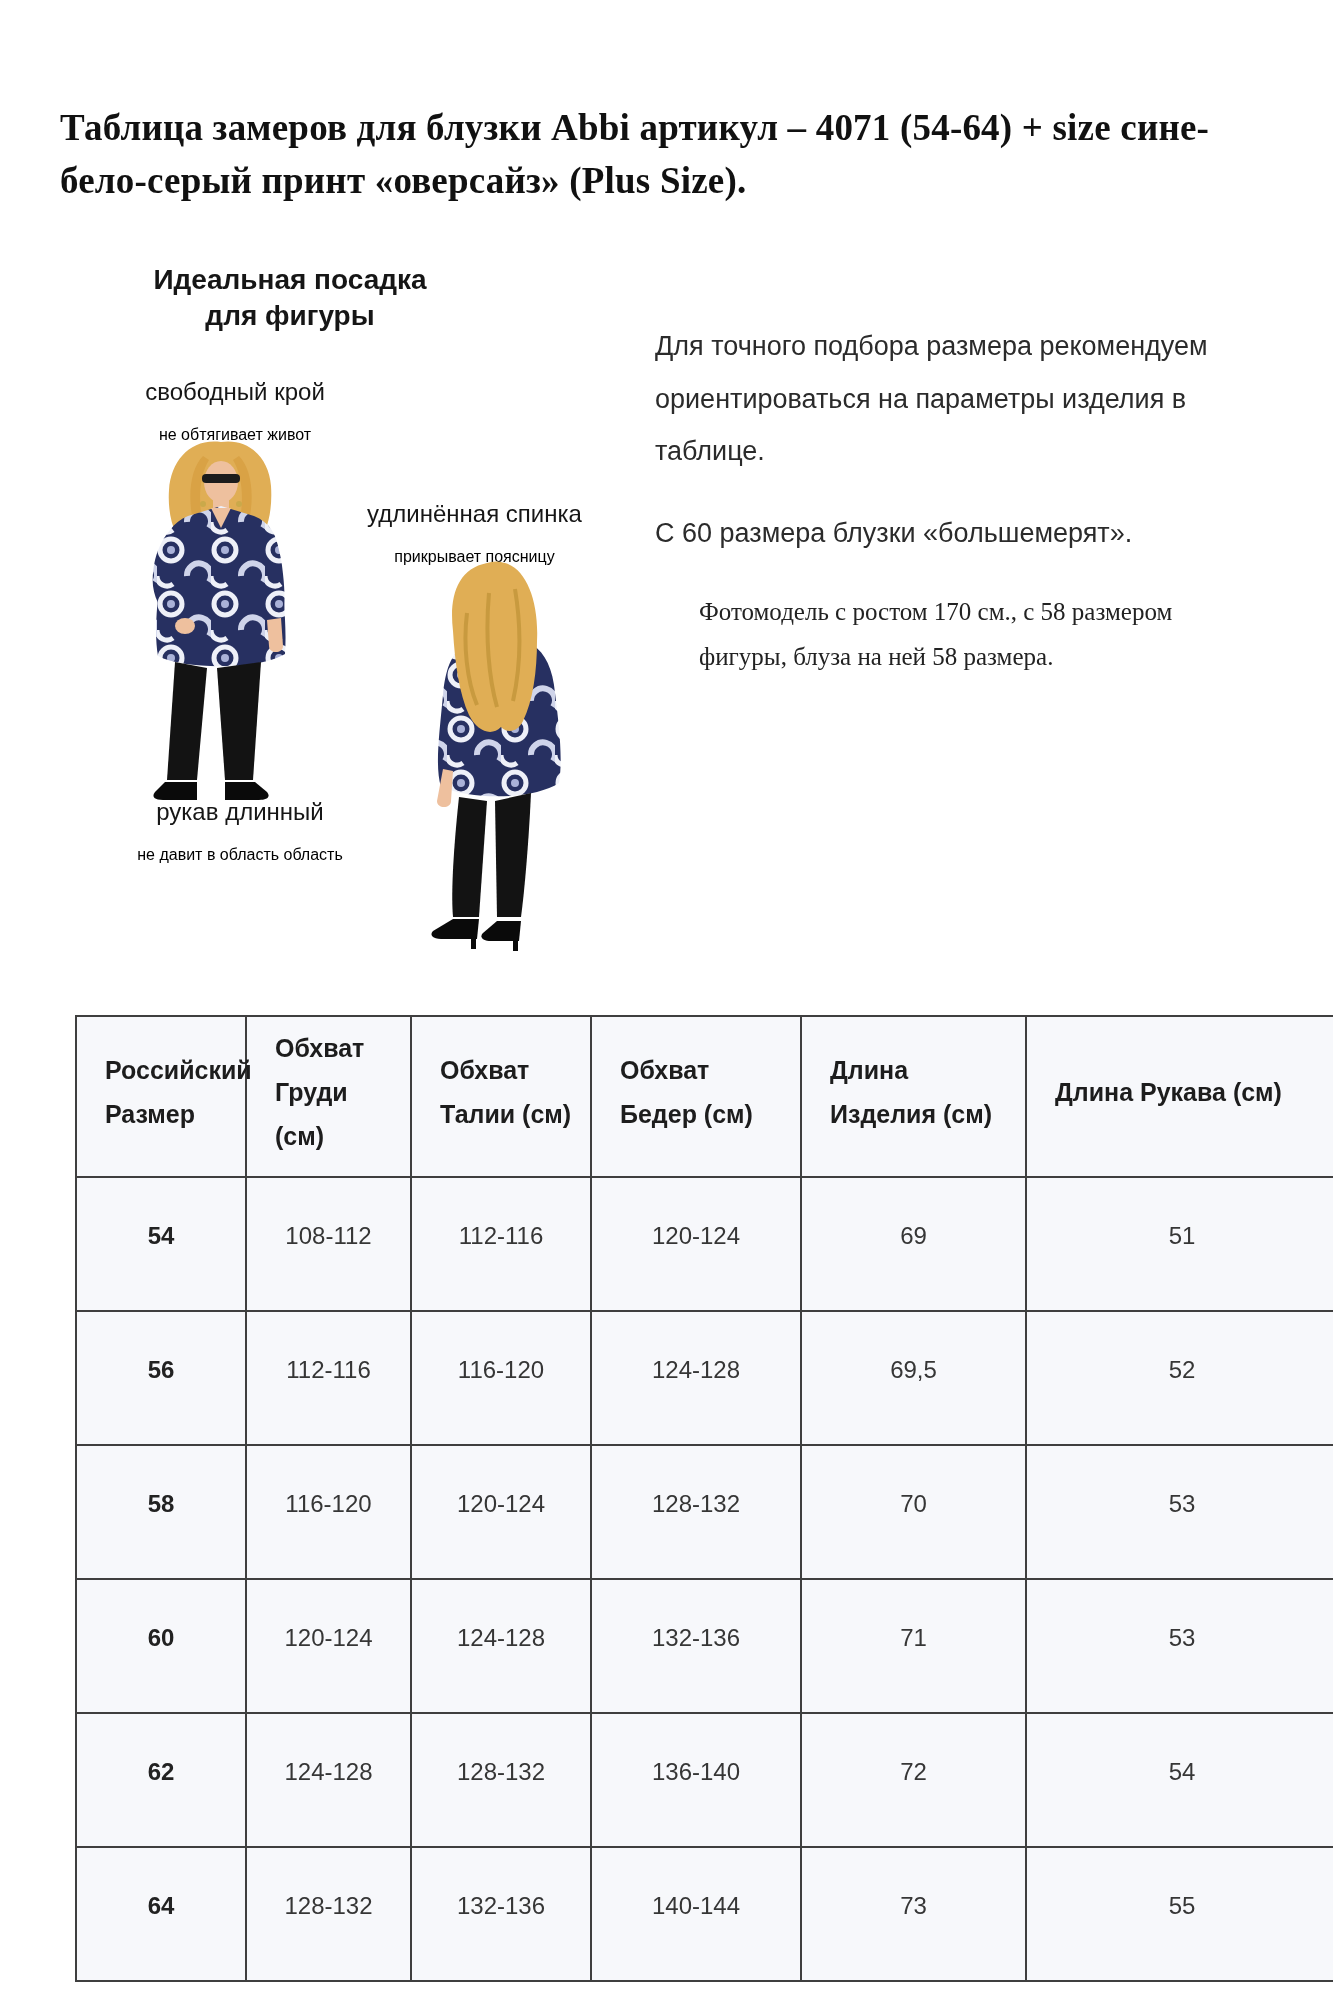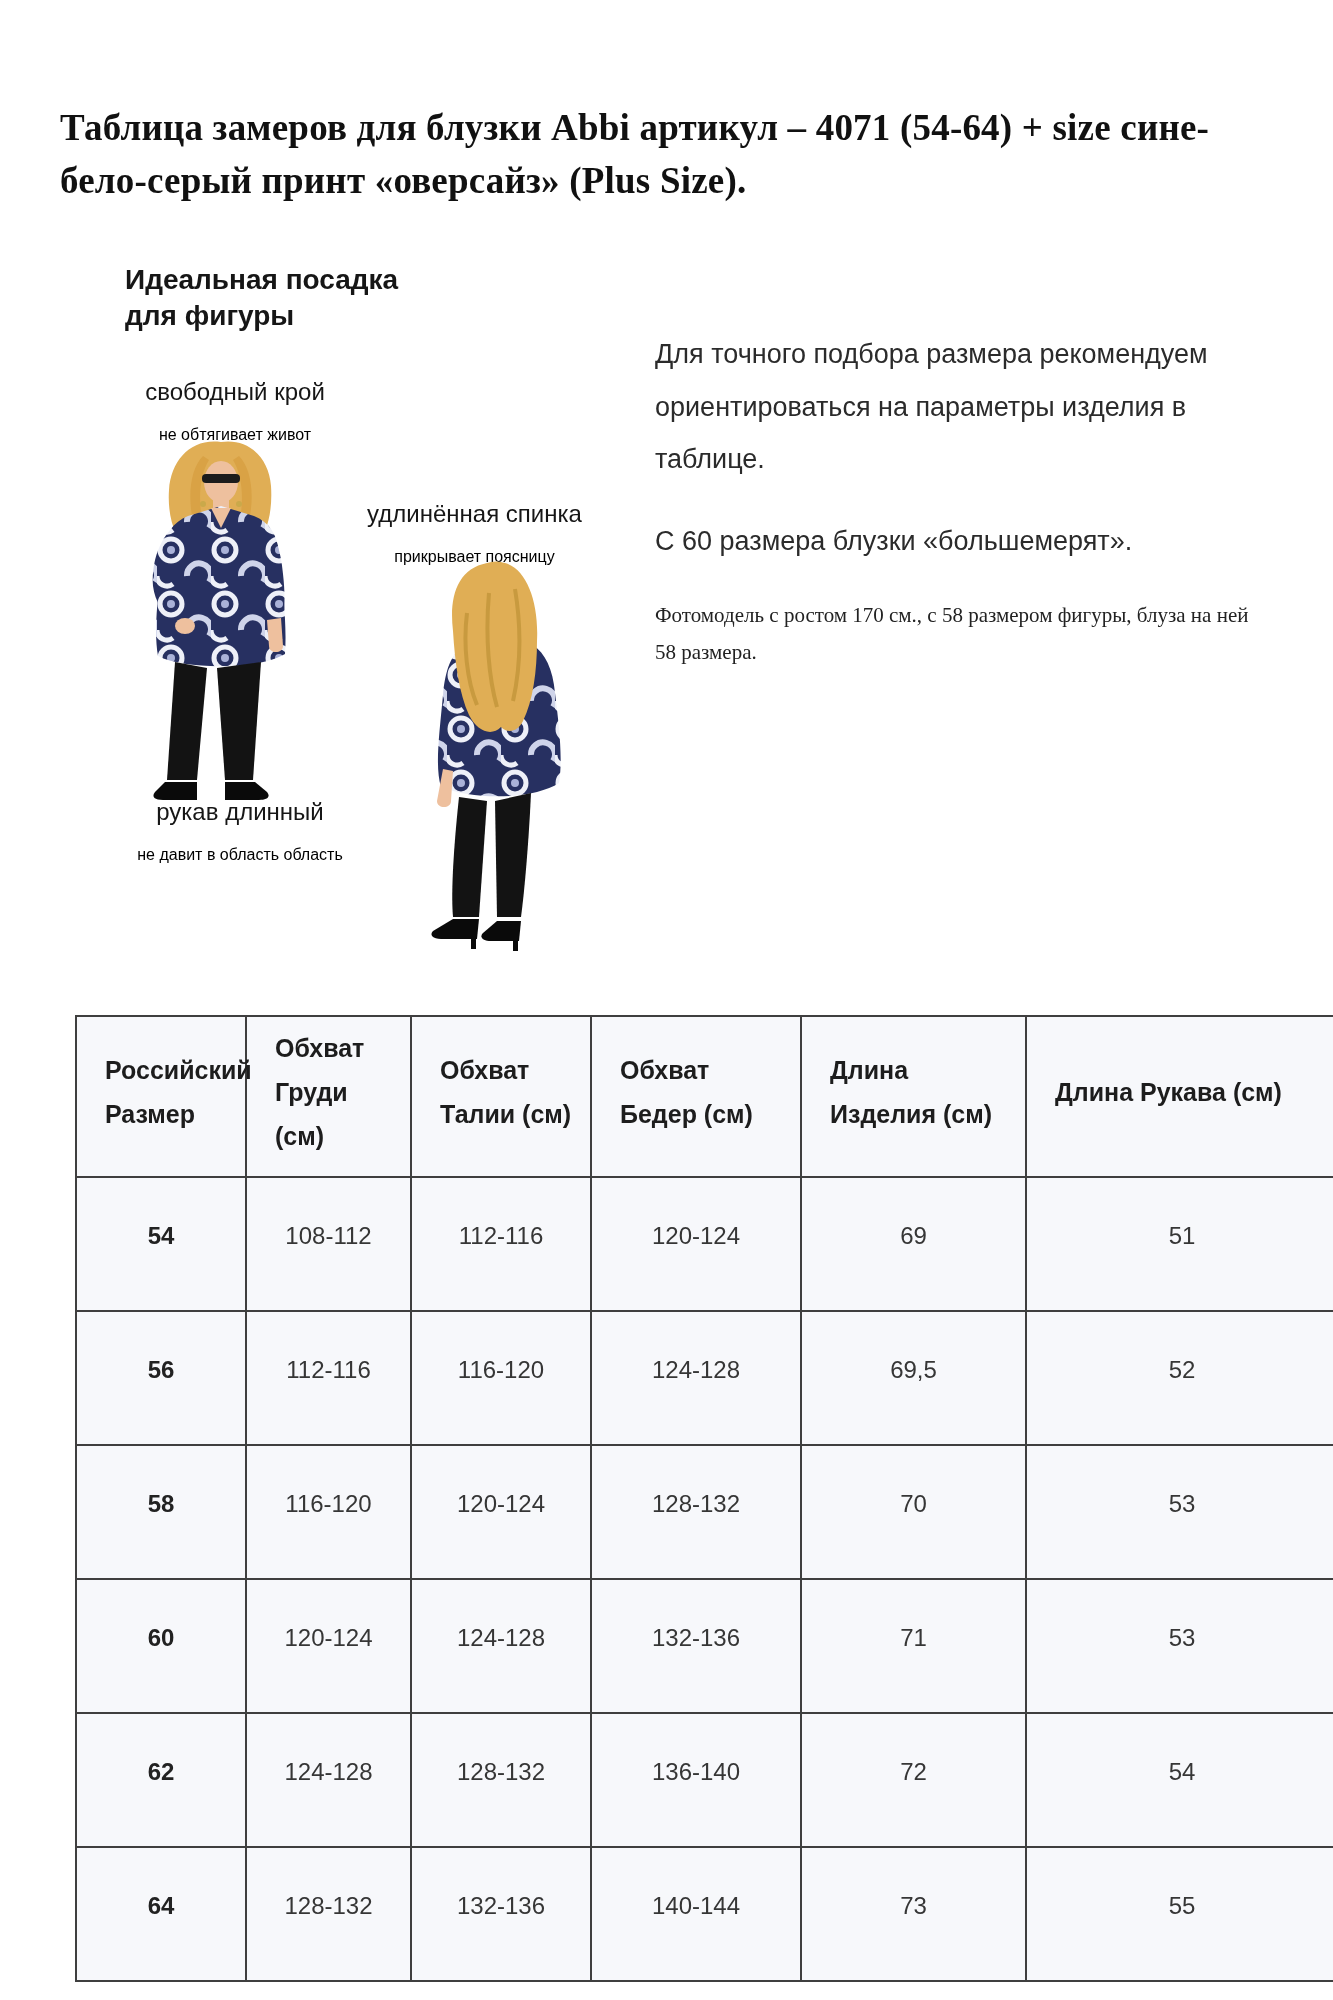--- a/index.html
+++ b/index.html
@@ -9,38 +9,38 @@
     font-family:"Liberation Sans", sans-serif; color:#222;
     overflow:hidden;
   }
   .title {
     position:absolute; left:60px; top:102px; width:1215px;
     font-family:"Liberation Serif", serif; font-weight:bold;
     font-size:37px; line-height:1.42; color:#111; letter-spacing:0.2px;
   }
   .fit-heading {
     position:absolute; left:125px; top:262px; width:330px;
-    font-weight:bold; font-size:28px; line-height:1.3; color:#161616;
+    text-align:center; font-weight:bold; font-size:28px; line-height:1.3; color:#161616;
   }
   .ann { position:absolute; text-align:center; color:#161616; }
   .ann .ann-title { font-weight:normal; font-size:24px; line-height:1.2; }
   .ann .ann-sub { font-size:16px; line-height:1.5; color:#000000;margin-top:16px; }
   .ann1 { left:95px; top:378px; width:280px; }
   .ann2 { left:332px; top:500px; width:285px; }
   .ann3 { left:95px; top:798px; width:290px; }
   .model { position:absolute; }
   .model-front { left:103px; top:428px; width:238px; height:380px; }
   .model-back  { left:393px; top:553px; width:200px; height:400px; }
   .right-col {
-    position:absolute; left:655px; top:328px; width:600px;
+    position:absolute; left:655px; top:320px; width:600px;
     font-size:27px; line-height:1.95; color:#2b2b2b;
   }
   .right-col p { margin-bottom:29px; }
   .right-col .serif {
-    font-family:"Liberation Serif", serif; font-size:21px; line-height:1.8; color:#222;
+    font-family:"Liberation Serif", serif; font-size:25px; line-height:1.8; color:#222;margin-left:44px;
   }
   table.size-table {
     position:absolute; left:75px; top:1015px; width:1262px;
     border-collapse:collapse; table-layout:fixed;
     font-family:"Liberation Sans", sans-serif;
   }
   .size-table th, .size-table td {
     border:2px solid #3f3f3f; background:#f7f8fb;
   }
   .size-table th {

